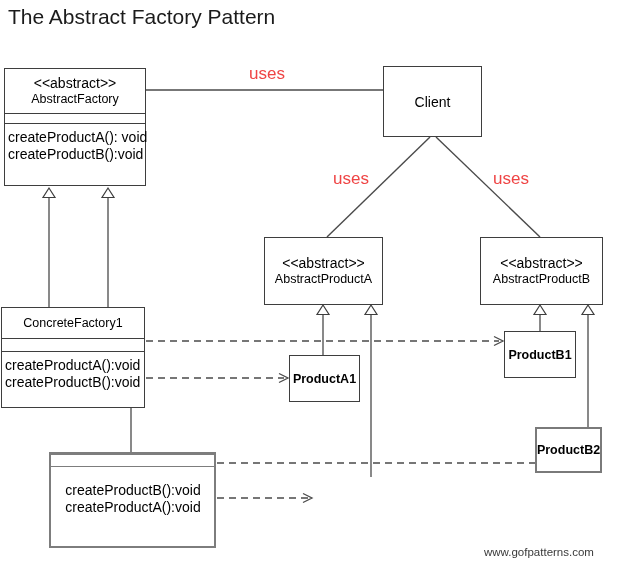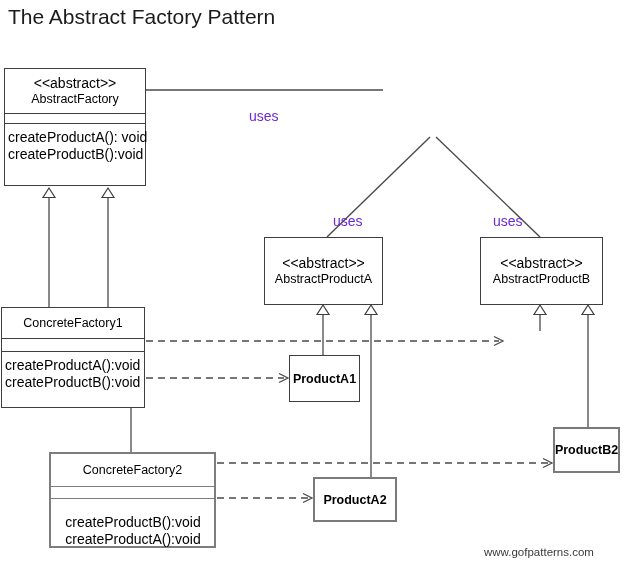--- a/index.html
+++ b/index.html
@@ -29,21 +29,21 @@
   .methods.centered { text-align: center; padding-top: 15px; }
 
   .simplebox {
     position: absolute; background: #fff; border: 1.5px solid #3e3e3e;
     display: flex; align-items: center; justify-content: center;
     font-weight: bold; font-size: 12.5px;
   }
   .simplebox.gray { border: 2px solid #7a7a7a; }
   .simplebox.plain { font-weight: normal; font-size: 14px; }
 
-  .edge-label { position: absolute; font-size: 14px; color: #6d28d9; margin-top: 44px; }
+  .edge-label { position: absolute; font-size: 17px; color: #ef4444; }
 
   .watermark {
     position: absolute; left: 484px; top: 546px;
     font-size: 11.5px; color: #3a3a3a;
   }
 
   
   #box-abstract-factory { left: 4px;   top: 68px;  width: 142px; height: 118px; }
   #box-abstract-factory .head { height: 44px; }
   #box-abstract-factory .attrs { height: 11px; }
@@ -57,21 +57,21 @@
   #box-concrete-factory-1 .head { height: 30px; }
   #box-concrete-factory-1 .attrs { height: 14px; }
 
   #box-concrete-factory-2 { left: 49px; top: 452px; width: 167px; height: 96px; }
   #box-concrete-factory-2 .head { height: 32px; }
   #box-concrete-factory-2 .attrs { height: 13px; }
 
   #box-product-a1 { left: 289px; top: 355px; width: 71px; height: 47px; justify-content: center; }
   #box-product-a2 { left: 313px; top: 477px; width: 84px; height: 45px; }
   #box-product-b1 { left: 504px; top: 331px; width: 72px; height: 47px; }
-  #box-product-b2 { left: 553px; top: 427px; width: 67px; height: 46px; }
+  #box-product-b2 { left: 535px; top: 427px; width: 67px; height: 46px; }
 
   #label-uses-factory   { left: 249px; top: 64px; }
   #label-uses-product-a { left: 333px; top: 169px; }
   #label-uses-product-b { left: 493px; top: 169px; }
 </style>
 </head>
 <body>
 
 <div class="stage">
 
@@ -124,20 +124,23 @@
       <div class="stereotype">&lt;&lt;abstract&gt;&gt;</div>
       <div class="cls-name">AbstractFactory</div>
     </div>
     <div class="attrs"></div>
     <div class="methods">
       <div>createProductA(): void</div>
       <div>createProductB():void</div>
     </div>
   </div>
 
+  <div class="simplebox plain" id="box-client">
+    <span>Client</span>
+  </div>
 
   <div class="simplebox" id="box-abstract-product-a">
     <span class="stereotype" style="font-weight:normal">&lt;&lt;abstract&gt;&gt;</span>
     <span class="cls-name">AbstractProductA</span>
   </div>
 
   <div class="simplebox" id="box-abstract-product-b">
     <span class="stereotype" style="font-weight:normal">&lt;&lt;abstract&gt;&gt;</span>
     <span class="cls-name">AbstractProductB</span>
   </div>
@@ -147,35 +150,32 @@
       <div class="cls-name">ConcreteFactory1</div>
     </div>
     <div class="attrs"></div>
     <div class="methods">
       <div>createProductA():void</div>
       <div>createProductB():void</div>
     </div>
   </div>
 
   <div class="uml gray" id="box-concrete-factory-2">
-    <div class="head">
-      <div class="cls-name">ConcreteFactory2</div>
-    </div>
     <div class="attrs"></div>
     <div class="methods centered">
       <div>createProductB():void</div>
       <div>createProductA():void</div>
     </div>
   </div>
 
   <div class="simplebox" id="box-product-a1">
     <span>ProductA1</span>
   </div>
-  <div class="simplebox gray" id="box-product-a2">
-    <span>ProductA2</span>
+  <div class="simplebox" id="box-product-b1">
+    <span>ProductB1</span>
   </div>
   <div class="simplebox gray" id="box-product-b2">
     <span>ProductB2</span>
   </div>
 
   <div class="edge-label" id="label-uses-factory">uses</div>
   <div class="edge-label" id="label-uses-product-a">uses</div>
   <div class="edge-label" id="label-uses-product-b">uses</div>
 
   <div class="watermark">www.gofpatterns.com</div>

